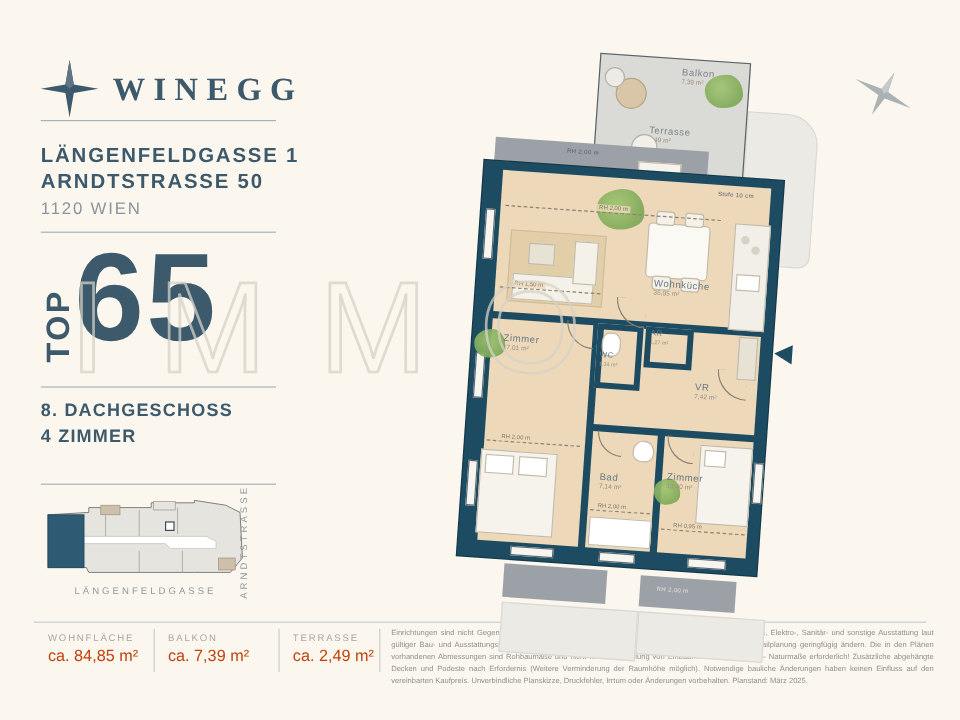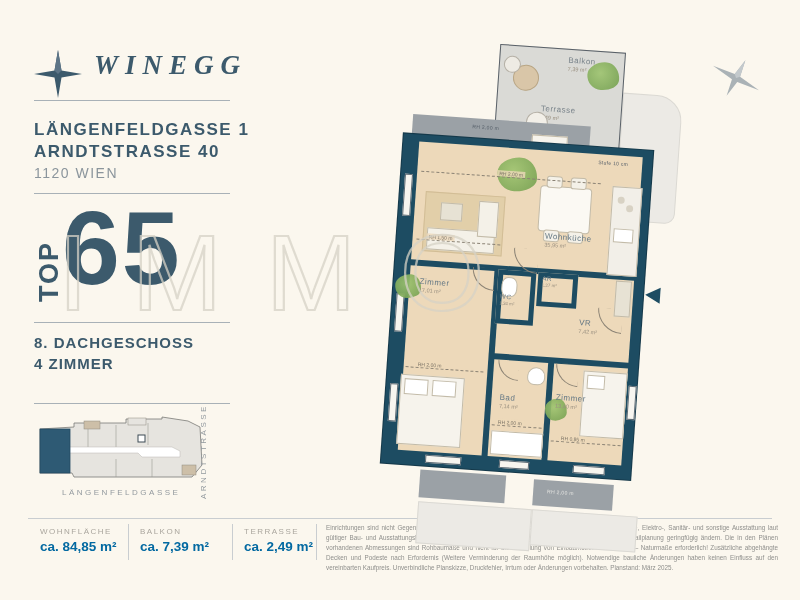--- a/index.html
+++ b/index.html
@@ -5,42 +5,42 @@
   html,body{margin:0;padding:0;}
   body{
     width:800px;height:600px;position:relative;overflow:hidden;
     background:#fbf7ee;
     font-family:"Liberation Sans", sans-serif;
     color:#3c5a6c;
   }
   .abs{position:absolute;}
 
   
-  .logo{left:34px;top:50px;display:flex;gap:12px;font-style:italic;}
+  .logo{left:34px;top:50px;display:flex;align-items:center;gap:12px;}
   .logo svg{width:48px;height:48px;}
   .logo-text{font-family:"Liberation Serif", serif;font-weight:700;font-size:27px;letter-spacing:7px;color:#3c5a6c;}
   .divider{left:34px;width:196px;height:1px;background:#a8b1b7;}
   .addr1,.addr2{left:34px;font-weight:700;font-size:17px;letter-spacing:1.5px;color:#3c5a6c;}
   .addr-city{left:34px;font-size:14px;letter-spacing:1.5px;color:#8b959c;}
   .top-word{left:30px;top:228px;font-weight:700;font-size:27px;letter-spacing:2px;color:#3c5a6c;
     transform:rotate(-90deg);transform-origin:center;width:86px;text-align:center;margin-left:-24px;margin-top:28px;}
   .top-num{left:62px;top:196px;font-weight:700;font-size:104px;line-height:1;color:#3c5a6c;letter-spacing:2px;}
   .floor-line,.rooms-line{left:34px;font-weight:700;font-size:15px;letter-spacing:1px;color:#3c5a6c;}
 
   
   .siteplan{left:30px;top:415px;}
   .street-bottom{left:62px;top:488px;font-size:8px;letter-spacing:2.5px;color:#939a9f;}
   .street-right{left:166px;top:418px;font-size:8px;letter-spacing:2.5px;color:#939a9f;
     transform:rotate(-90deg);transform-origin:left bottom;width:78px;margin-top:72px;margin-left:42px;}
 
   
   .bottombar-rule{left:28px;top:518px;width:744px;height:1px;background:#c9cdd0;}
   .metric{top:527px;}
   .metric .m-label{font-size:8px;letter-spacing:1.5px;color:#aaa69e;}
-  .metric .m-value{font-size:13.5px;font-weight:700;color:#0369a1;margin-top:3px;}
+  .metric .m-value{font-size:13.5px;font-weight:400;color:#c2410c;margin-top:3px;}
   .vsep{top:524px;width:1px;height:36px;background:#c9cdd0;}
   .disclaimer{left:326px;top:523px;width:452px;font-size:6.3px;line-height:1.6;color:#8f8f8c;text-align:justify;}
 
   
   .watermark{left:58px;top:222px;width:540px;pointer-events:none;z-index:40;color:transparent;
     -webkit-text-stroke:2.2px rgba(214,209,198,.75);font-weight:400;}
   .wm1{font-size:108px;letter-spacing:44px;line-height:.95;}
   .wm2{font-size:56px;letter-spacing:34px;margin-top:6px;margin-left:4px;}
 
   
@@ -79,21 +79,21 @@
   <svg viewBox="0 0 48 48">
     <polygon points="24,0 27.5,20.5 48,24 27.5,27.5 24,48 20.5,27.5 0,24 20.5,20.5" fill="#3c5a6c"></polygon>
     <polygon points="24,0 27.5,20.5 24,24 20.5,20.5" fill="#5d7587"></polygon>
   </svg>
   <div class="logo-text">WINEGG</div>
 </div>
 
 <div class="abs divider" style="top:100px"></div>
 
 <div class="abs addr1" style="top:120px">LÄNGENFELDGASSE 1</div>
-<div class="abs addr2" style="top:142px">ARNDTSTRASSE 40</div>
+<div class="abs addr2" style="top:142px">ARNDTSTRASSE 50</div>
 <div class="abs addr-city" style="top:165px">1120 WIEN</div>
 
 <div class="abs divider" style="top:193px"></div>
 
 <div class="abs top-word">TOP</div>
 <div class="abs top-num">65</div>
 
 <div class="abs divider" style="top:322px"></div>
 
 <div class="abs floor-line" style="top:334px">8. DACHGESCHOSS</div>

